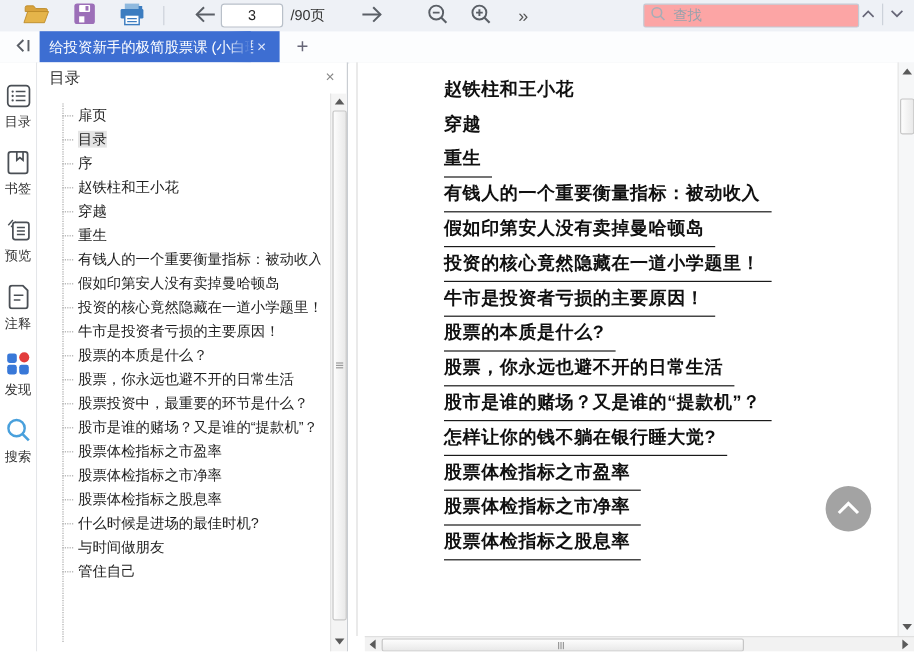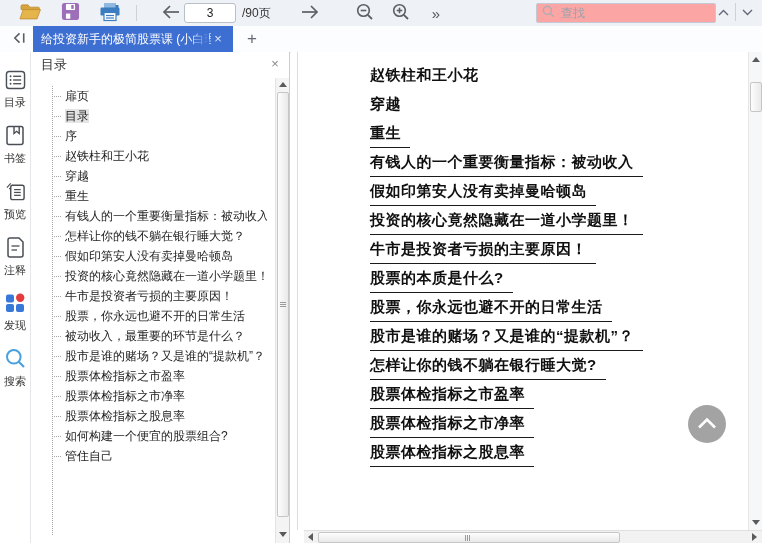--- a/index.html
+++ b/index.html
@@ -258,31 +258,32 @@
   <div class="toc-header">目录</div>
   <div class="toc-close">×</div>
   <ul class="toc-list">
     <li class="toc-item"><span>扉页</span></li>
     <li class="toc-item sel"><span>目录</span></li>
     <li class="toc-item"><span>序</span></li>
     <li class="toc-item"><span>赵铁柱和王小花</span></li>
     <li class="toc-item"><span>穿越</span></li>
     <li class="toc-item"><span>重生</span></li>
     <li class="toc-item"><span>有钱人的一个重要衡量指标：被动收入</span></li>
-    <li class="toc-item"><span>怎样让你的钱不躺在银行睡大觉？</span></li>
     <li class="toc-item"><span>假如印第安人没有卖掉曼哈顿岛</span></li>
     <li class="toc-item"><span>投资的核心竟然隐藏在一道小学题里！</span></li>
     <li class="toc-item"><span>牛市是投资者亏损的主要原因！</span></li>
+    <li class="toc-item"><span>股票的本质是什么？</span></li>
     <li class="toc-item"><span>股票，你永远也避不开的日常生活</span></li>
-    <li class="toc-item"><span>被动收入，最重要的环节是什么？</span></li>
+    <li class="toc-item"><span>股票投资中，最重要的环节是什么？</span></li>
     <li class="toc-item"><span>股市是谁的赌场？又是谁的“提款机”？</span></li>
     <li class="toc-item"><span>股票体检指标之市盈率</span></li>
     <li class="toc-item"><span>股票体检指标之市净率</span></li>
     <li class="toc-item"><span>股票体检指标之股息率</span></li>
-    <li class="toc-item"><span>如何构建一个便宜的股票组合?</span></li>
+    <li class="toc-item"><span>什么时候是进场的最佳时机?</span></li>
+    <li class="toc-item"><span>与时间做朋友</span></li>
     <li class="toc-item"><span>管住自己</span></li>
   </ul>
   <div class="vscroll toc-vscroll">
     <div class="sb-btn" style="top:0;">
         <div class="tri-up"></div>
       </div>
     <div class="thumb" style="top:14px;bottom:26px;">
       <div class="grip">
           <i></i>
           <i></i>

